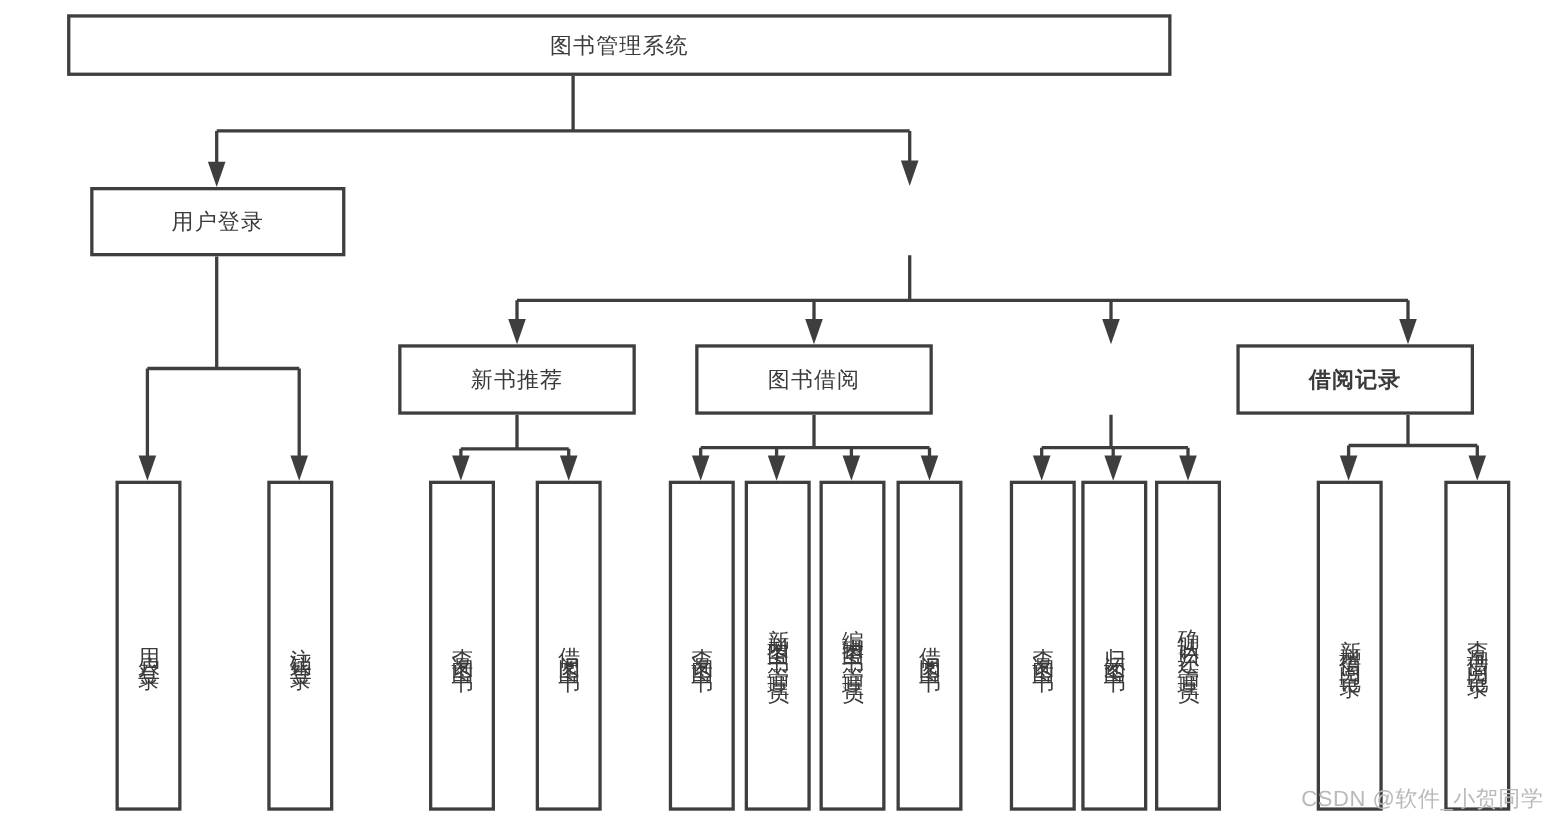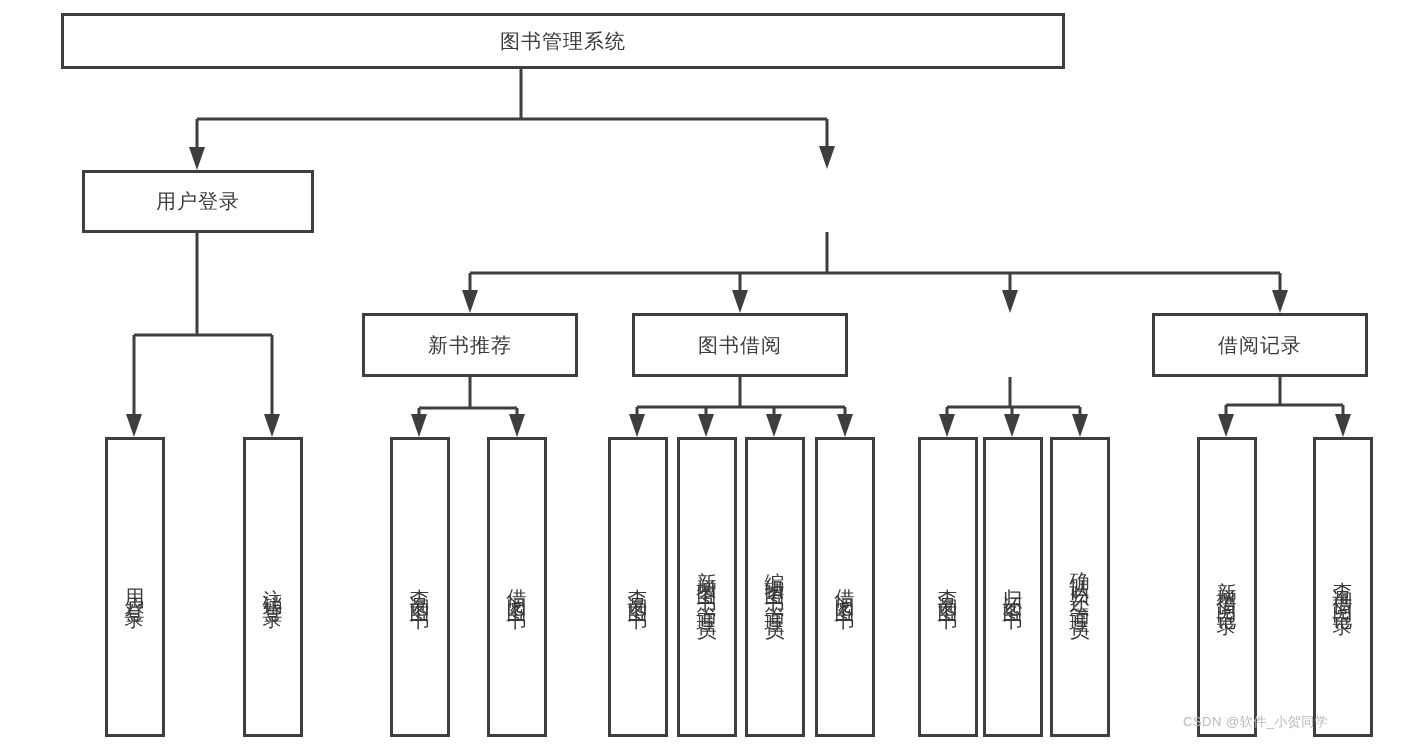--- a/index.html
+++ b/index.html
@@ -32,21 +32,21 @@
     white-space: nowrap;
   }
   .root  { left: 21px;  top: 13px;  width: 1004px; height: 56px; margin-left: 40px; }
   .l2    { top: 170px; height: 63px; width: 232px; }
   .l2a   { left: 82px; }
   .l2b   { left: 712px; }
   .l3    { top: 313px; height: 64px; width: 216px; }
   .l3a   { left: 362px; }
   .l3b   { left: 632px; }
   .l3c   { left: 902px; }
-  .l3d   { left: 1152px; }
+  .l3d   { left: 1124px; font-weight: bold; }
   .leaf  { top: 437px; height: 300px; width: 60px; }
   .leaf span {
     writing-mode: vertical-rl;
     text-orientation: mixed;
     letter-spacing: 7px;
     line-height: 1;
     font-size: 20px;
   }
   .lf1  { left: 105px; }
   .lf2  { left: 243px; }
@@ -58,21 +58,21 @@
   .lf8  { left: 815px; }
   .lf9  { left: 918px; }
   .lf10 { left: 983px; }
   .lf11 { left: 1050px; }
   .lf12 { left: 1197px; }
   .lf13 { left: 1313px; }
   .watermark {
     position: absolute;
     left: 1183px;
     top: 713px;
-    font-size: 13px;
+    font-size: 20px;
     color: #b9b9b9;
     z-index: 5;
     white-space: nowrap;
     letter-spacing: 0.5px;
   }
 </style>
 </head>
 <body>
 
 <div class="stage">

